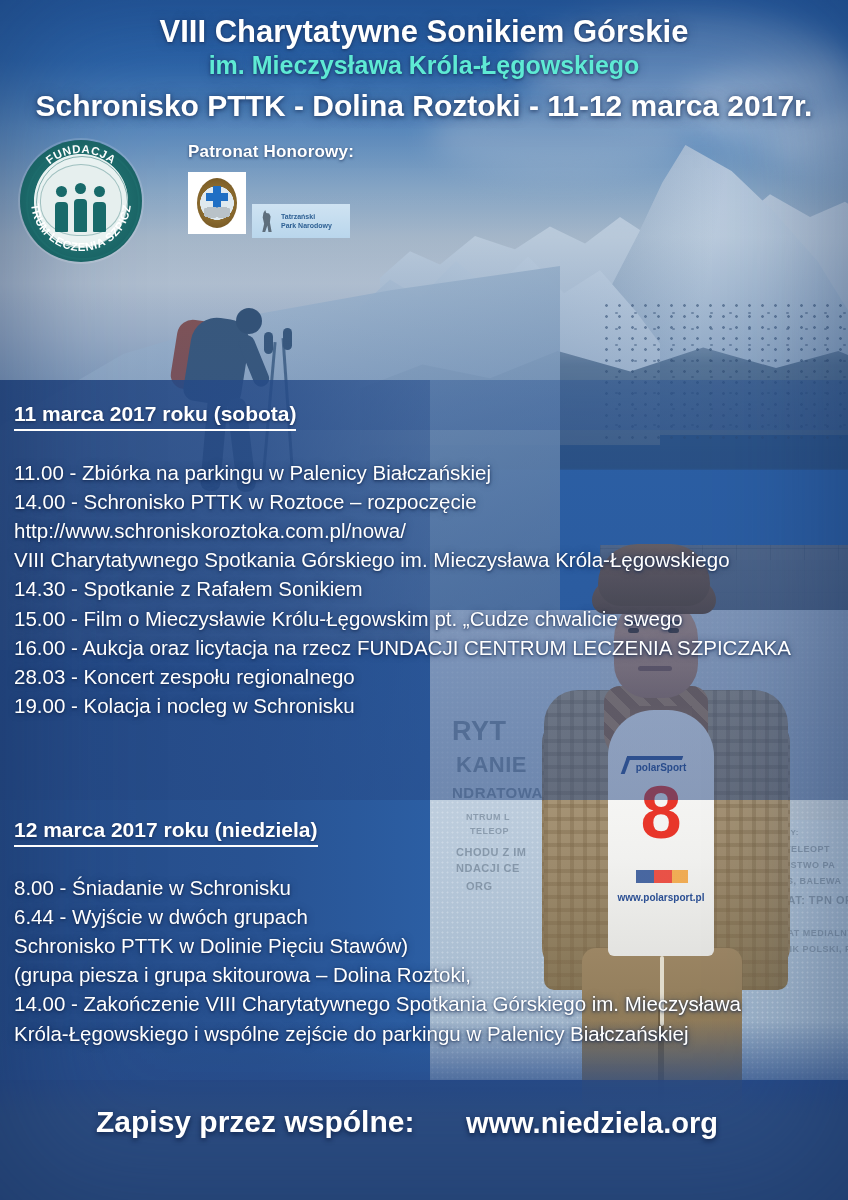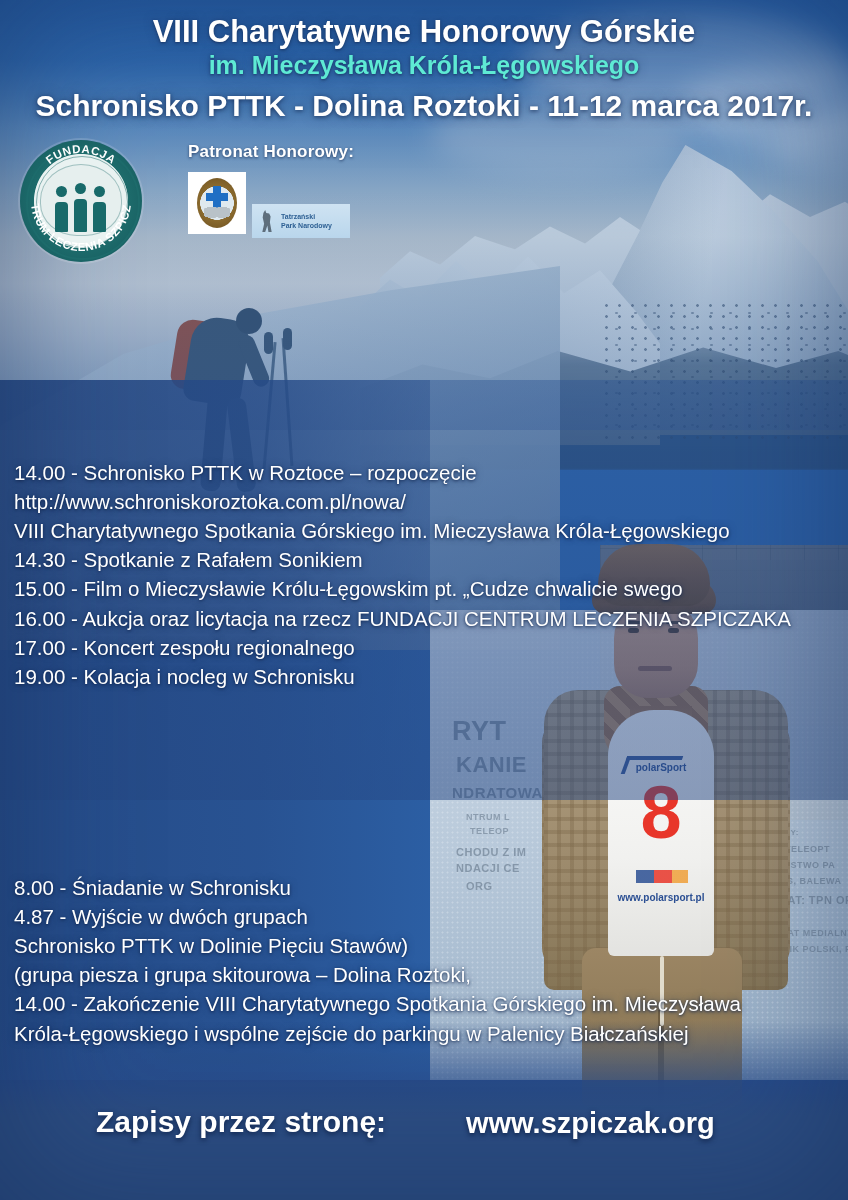--- a/index.html
+++ b/index.html
@@ -518,21 +518,21 @@
   <div class="layer tintTop"></div>
   <div class="layer tintMid"></div>
   <div class="layer tintLeft"></div>
   <div class="layer tintBottom2"></div>
   <div class="layer tintBottom"></div>
   <div class="layer vignette"></div>
 
   <div class="content">
 
     <div class="title-block">
-      <div class="t-line1">VIII Charytatywne Honorowy Górskie</div>
+      <div class="t-line1">VIII Charytatywne Sonikiem Górskie</div>
       <div class="t-line2">im. Mieczysława Króla-Łęgowskiego</div>
       <div class="t-line3">Schronisko PTTK - Dolina Roztoki -  11-12 marca 2017r.</div>
     </div>
 
     <div class="seal">
       <div class="seal-ring"></div>
       <div class="seal-halo"></div>
       <div class="seal-ring2"></div>
       <div class="seal-figs">
         <div class="seal-head h1"></div>
@@ -564,39 +564,46 @@
       </div>
     </div>
     <div class="logo-tpn">
       <div class="tpn-chamois"></div>
       <div class="tpn-txt">
         <div>Tatrzański</div>
         <div>Park Narodowy</div>
       </div>
     </div>
 
+    <div class="sched sat-head">
+      <span class="day-head">11 marca 2017 roku (sobota)</span>
+    </div>
     <div class="sched sat-list">
+      <div class="ev">11.00 - Zbiórka na parkingu w Palenicy Białczańskiej</div>
       <div class="ev">14.00 - Schronisko PTTK w Roztoce – rozpoczęcie</div>
       <div class="ev">http://www.schroniskoroztoka.com.pl/nowa/</div>
       <div class="ev">VIII Charytatywnego Spotkania Górskiego im. Mieczysława Króla-Łęgowskiego</div>
       <div class="ev">14.30 - Spotkanie z Rafałem Sonikiem</div>
       <div class="ev">15.00 - Film o Mieczysławie Królu-Łęgowskim pt. „Cudze chwalicie swego</div>
       <div class="ev">16.00 - Aukcja oraz licytacja na rzecz FUNDACJI CENTRUM LECZENIA SZPICZAKA</div>
-      <div class="ev">17.00 - Koncert zespołu regionalnego</div>
+      <div class="ev">28.03 - Koncert zespołu regionalnego</div>
       <div class="ev">19.00 - Kolacja i nocleg w Schronisku</div>
     </div>
 
+    <div class="sched sun-head">
+      <span class="day-head">12 marca 2017 roku (niedziela)</span>
+    </div>
     <div class="sched sun-list">
       <div class="ev">8.00 - Śniadanie w Schronisku</div>
-      <div class="ev">4.87 - Wyjście w dwóch grupach</div>
+      <div class="ev">6.44 - Wyjście w dwóch grupach</div>
       <div class="ev">Schronisko PTTK w Dolinie Pięciu Stawów)</div>
       <div class="ev">(grupa piesza i grupa skitourowa – Dolina Roztoki,</div>
       <div class="ev">14.00 - Zakończenie VIII Charytatywnego Spotkania Górskiego im. Mieczysława</div>
       <div class="ev">Króla-Łęgowskiego i wspólne zejście do parkingu w Palenicy Białczańskiej</div>
     </div>
 
     <div class="footer">
-      <div class="f-label">Zapisy przez stronę:</div>
-      <div class="f-url">www.szpiczak.org</div>
+      <div class="f-label">Zapisy przez wspólne:</div>
+      <div class="f-url">www.niedziela.org</div>
     </div>
 
   </div>
 </div>
 
 </body></html>

